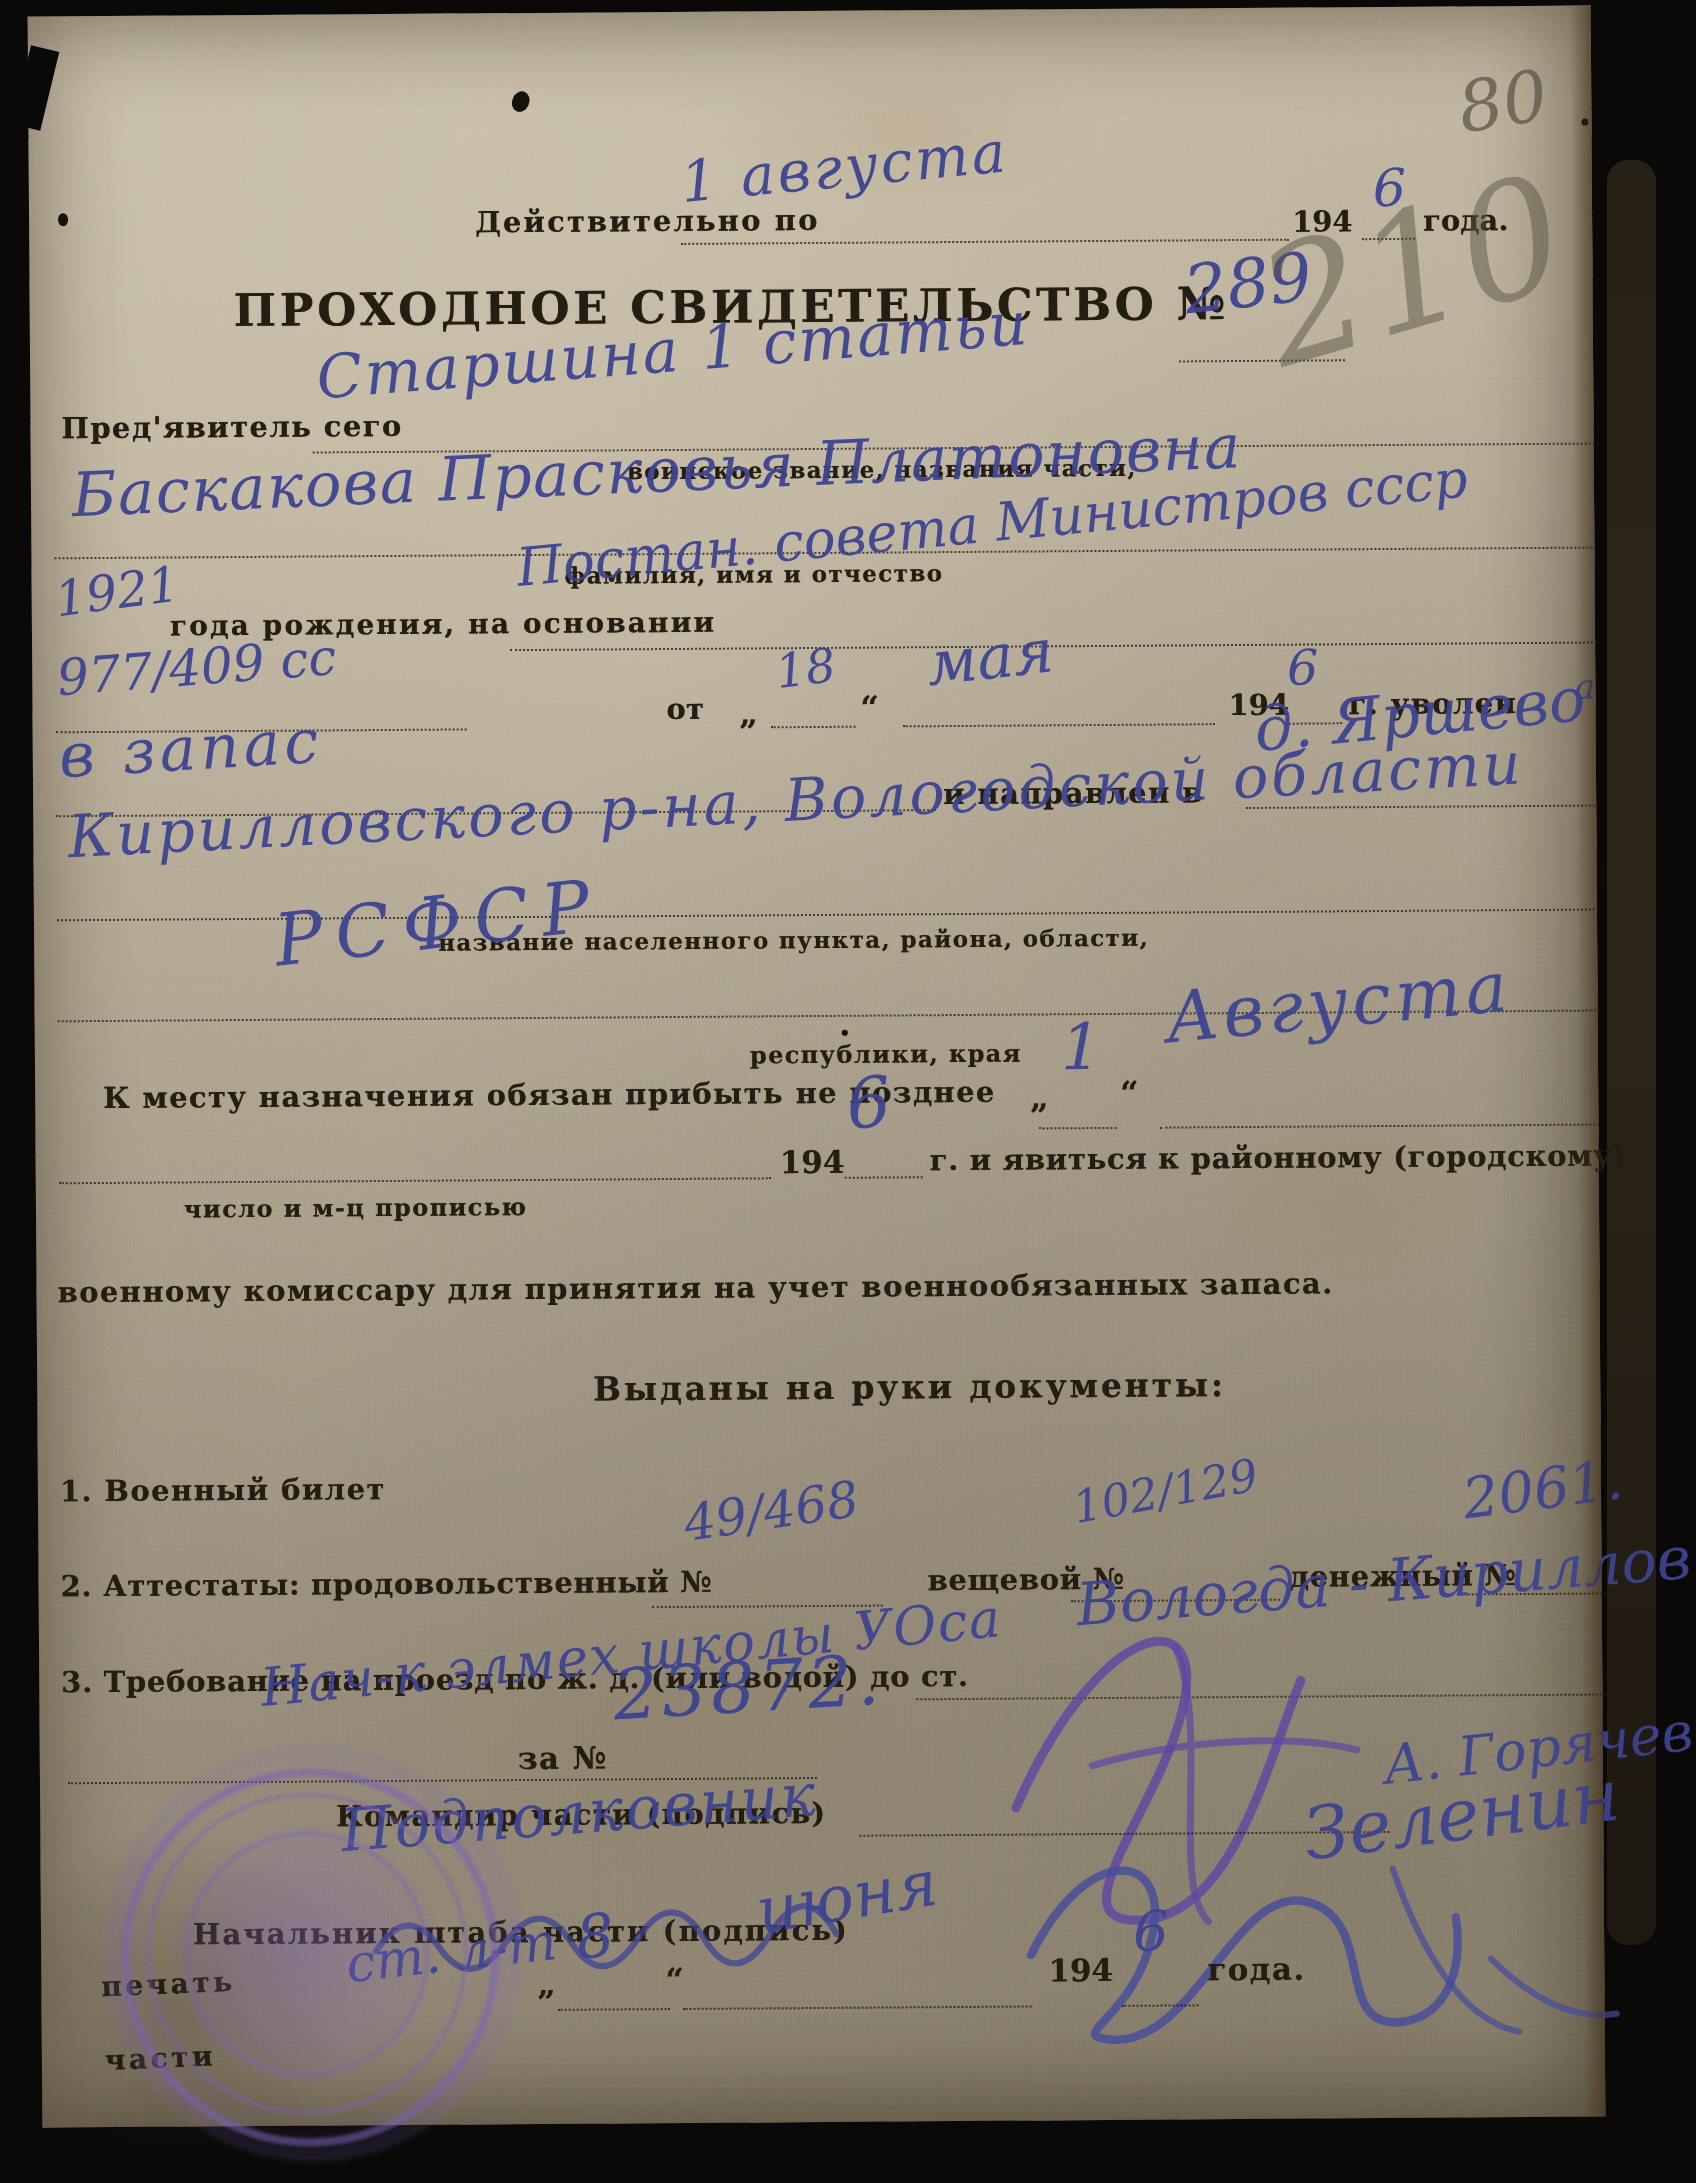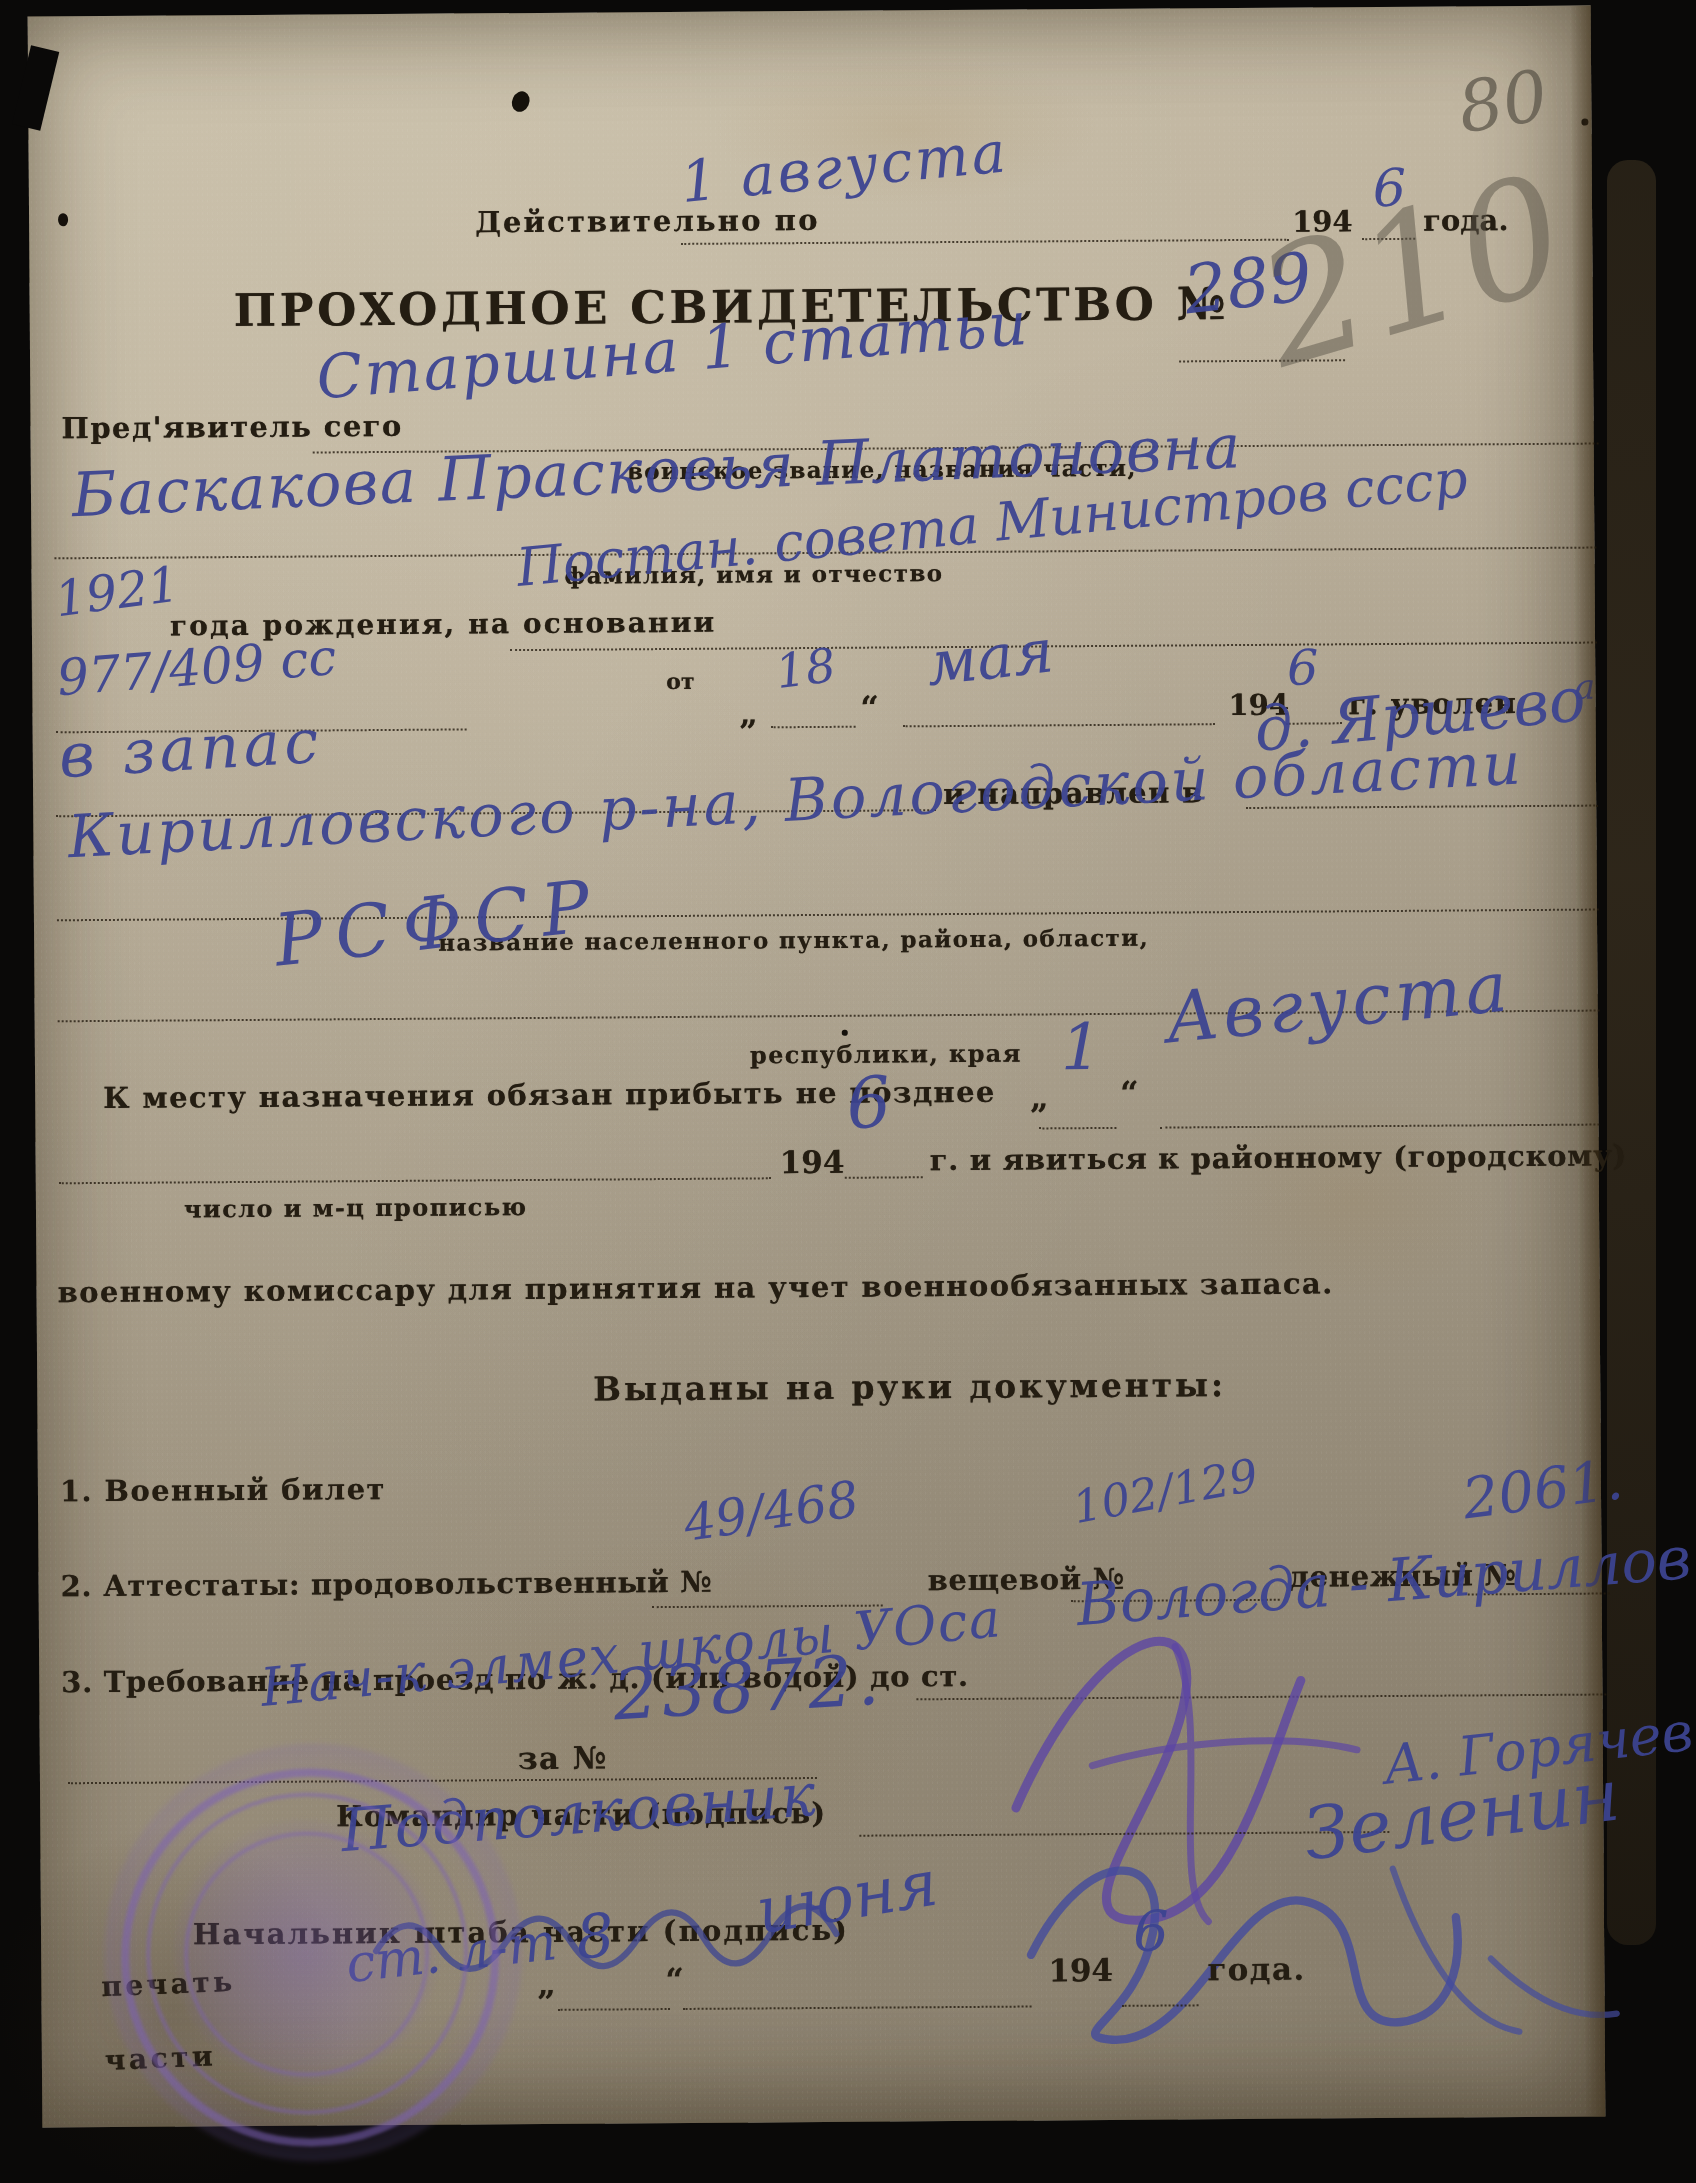--- a/index.html
+++ b/index.html
@@ -75,21 +75,21 @@
     <div class="rule" style="left:23px;top:541px;width:1542px;"></div>
     <div class="printed" style="left:533px;top:549px;font-size:23px;letter-spacing:1.4px;">фамилия, имя и отчество</div>
 
     <div class="hand" style="left:26.5px;top:555px;font-size:49px;transform:rotate(-7deg);">1921</div>
     <div class="printed" style="left:138px;top:594px;font-size:28px;letter-spacing:2.1px;">года рождения, на основании</div>
     <div class="hand" style="left:488px;top:524px;font-size:53px;transform:rotate(-5deg);">Постан. совета Министров ссср</div>
     <div class="rule" style="left:478px;top:636px;width:1087px;"></div>
 
     <div class="hand" style="left:26.5px;top:633px;font-size:50px;transform:rotate(-4deg);">977/409 сс</div>
     <div class="rule" style="left:23px;top:715px;width:411px;"></div>
-    <div class="printed" style="left:634px;top:656px;font-size:22px;">от</div>
+    <div class="printed" style="left:634px;top:680px;font-size:29px;">от</div>
     <div class="printed" style="left:707px;top:683px;font-size:32px;">„</div>
     <div class="hand" style="left:747px;top:633px;font-size:47px;transform:rotate(-7deg);">18</div>
     <div class="printed" style="left:828px;top:678px;font-size:32px;">“</div>
     <div class="rule" style="left:738px;top:715px;width:85px;"></div>
     <div class="hand" style="left:898px;top:618px;font-size:61px;transform:rotate(-6deg);">мая</div>
     <div class="rule" style="left:870px;top:715px;width:312px;"></div>
     <div class="printed" style="left:1196px;top:680px;font-size:29px;">194</div>
     <div class="hand" style="left:1255px;top:632px;font-size:49px;">6</div>
     <div class="rule" style="left:1253px;top:715px;width:56px;"></div>
     <div class="printed" style="left:1316px;top:680px;font-size:29px;letter-spacing:1.4px;">г. уволен</div>

